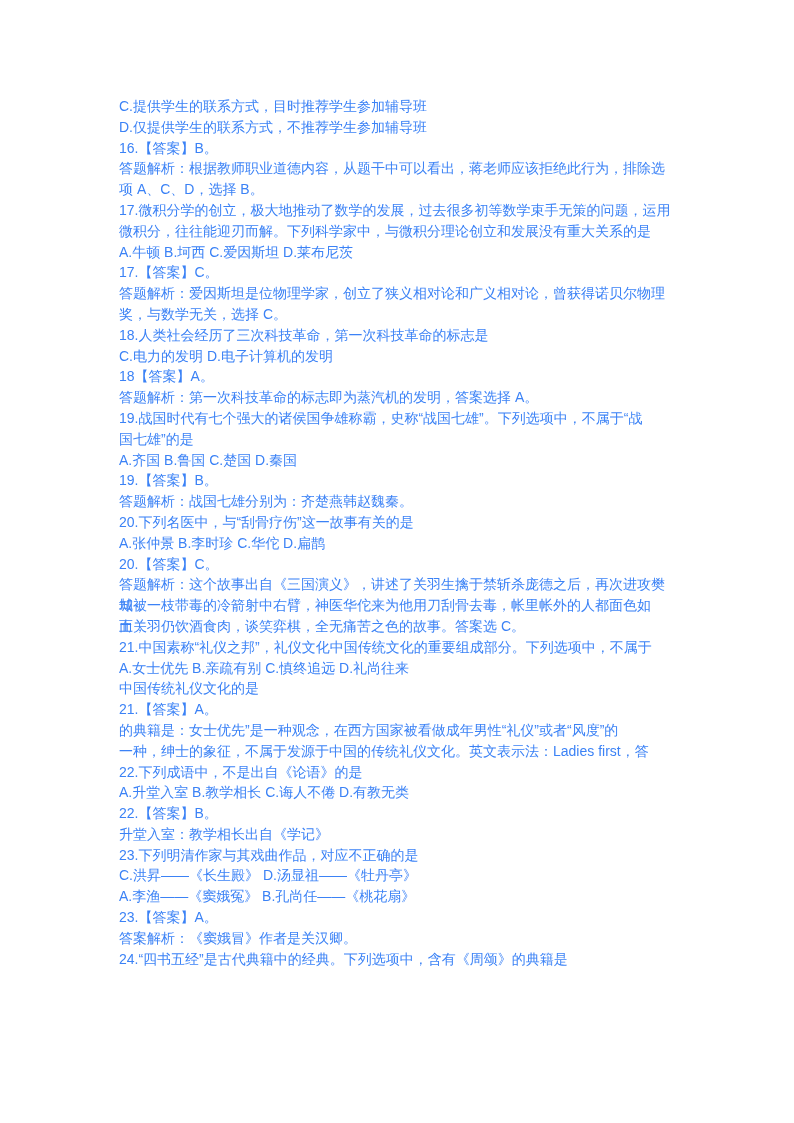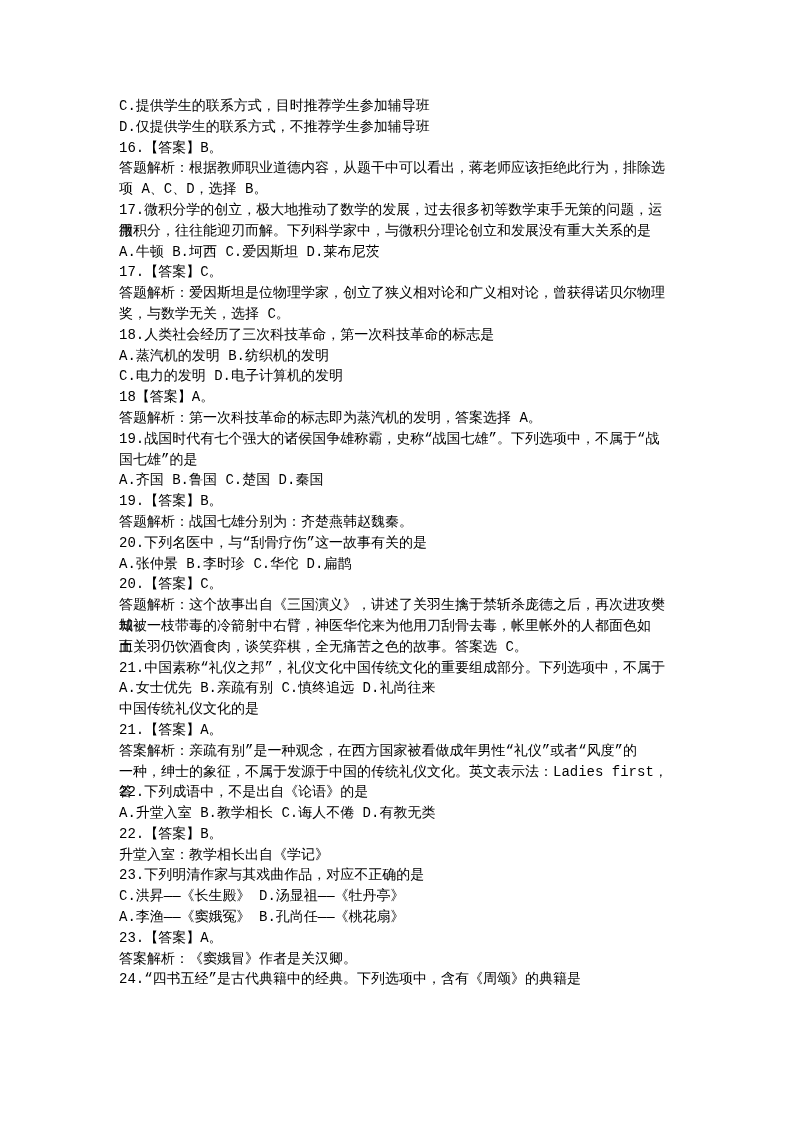--- a/index.html
+++ b/index.html
@@ -2,63 +2,62 @@
 <html><head>
 <meta charset="utf-8">
 <style>
   html, body { margin: 0; padding: 0; background: #ffffff; }
   body { width: 794px; height: 1123px; position: relative; overflow: hidden; }
   .page {
     position: absolute;
     left: 119px;
     top: 96px;
     width: 552px;
-    font-family: Liberation Mono, monospace;
+    font-family: Liberation Sans, sans-serif;
     font-size: 14px;
     line-height: 20.8px;
-    color: #000000;
+    color: #3b82f6;
   }
   .line { white-space: pre-wrap; margin: 0; height: 20.8px; overflow: visible; }
 </style>
 </head>
 <body>
 
 <div class="page">
   <div class="line">C.提供学生的联系方式，目时推荐学生参加辅导班</div>
   <div class="line">D.仅提供学生的联系方式，不推荐学生参加辅导班</div>
   <div class="line">16.【答案】B。</div>
   <div class="line">答题解析：根据教师职业道德内容，从题干中可以看出，蒋老师应该拒绝此行为，排除选</div>
   <div class="line">项 A、C、D，选择 B。</div>
   <div class="line">17.微积分学的创立，极大地推动了数学的发展，过去很多初等数学束手无策的问题，运用</div>
   <div class="line">微积分，往往能迎刃而解。下列科学家中，与微积分理论创立和发展没有重大关系的是</div>
   <div class="line">A.牛顿 B.坷西 C.爱因斯坦 D.莱布尼茨</div>
   <div class="line">17.【答案】C。</div>
   <div class="line">答题解析：爱因斯坦是位物理学家，创立了狭义相对论和广义相对论，曾获得诺贝尔物理</div>
   <div class="line">奖，与数学无关，选择 C。</div>
   <div class="line">18.人类社会经历了三次科技革命，第一次科技革命的标志是</div>
-  <div class="line">A.蒸汽机的发明 B.纺织机的发明</div>
   <div class="line">C.电力的发明 D.电子计算机的发明</div>
   <div class="line">18【答案】A。</div>
   <div class="line">答题解析：第一次科技革命的标志即为蒸汽机的发明，答案选择 A。</div>
   <div class="line">19.战国时代有七个强大的诸侯国争雄称霸，史称“战国七雄”。下列选项中，不属于“战</div>
   <div class="line">国七雄”的是</div>
   <div class="line">A.齐国 B.鲁国 C.楚国 D.秦国</div>
   <div class="line">19.【答案】B。</div>
   <div class="line">答题解析：战国七雄分别为：齐楚燕韩赵魏秦。</div>
   <div class="line">20.下列名医中，与“刮骨疗伤”这一故事有关的是</div>
   <div class="line">A.张仲景 B.李时珍 C.华佗 D.扁鹊</div>
   <div class="line">20.【答案】C。</div>
   <div class="line">答题解析：这个故事出自《三国演义》，讲述了关羽生擒于禁斩杀庞德之后，再次进攻樊城，</div>
   <div class="line">却被一枝带毒的冷箭射中右臂，神医华佗来为他用刀刮骨去毒，帐里帐外的人都面色如土，</div>
   <div class="line">而关羽仍饮酒食肉，谈笑弈棋，全无痛苦之色的故事。答案选 C。</div>
   <div class="line">21.中国素称“礼仪之邦”，礼仪文化中国传统文化的重要组成部分。下列选项中，不属于</div>
   <div class="line">A.女士优先 B.亲疏有别 C.慎终追远 D.礼尚往来</div>
   <div class="line">中国传统礼仪文化的是</div>
   <div class="line">21.【答案】A。</div>
-  <div class="line">答案解析：亲疏有别”是一种观念，在西方国家被看做成年男性“礼仪”或者“风度”的</div>
+  <div class="line">的典籍是：女士优先”是一种观念，在西方国家被看做成年男性“礼仪”或者“风度”的</div>
   <div class="line">一种，绅士的象征，不属于发源于中国的传统礼仪文化。英文表示法：Ladies first，答</div>
   <div class="line">22.下列成语中，不是出自《论语》的是</div>
   <div class="line">A.升堂入室 B.教学相长 C.诲人不倦 D.有教无类</div>
   <div class="line">22.【答案】B。</div>
   <div class="line">升堂入室：教学相长出自《学记》</div>
   <div class="line">23.下列明清作家与其戏曲作品，对应不正确的是</div>
   <div class="line">C.洪昇——《长生殿》 D.汤显祖——《牡丹亭》</div>
   <div class="line">A.李渔——《窦娥冤》 B.孔尚任——《桃花扇》</div>
   <div class="line">23.【答案】A。</div>
   <div class="line">答案解析：《窦娥冒》作者是关汉卿。</div>

